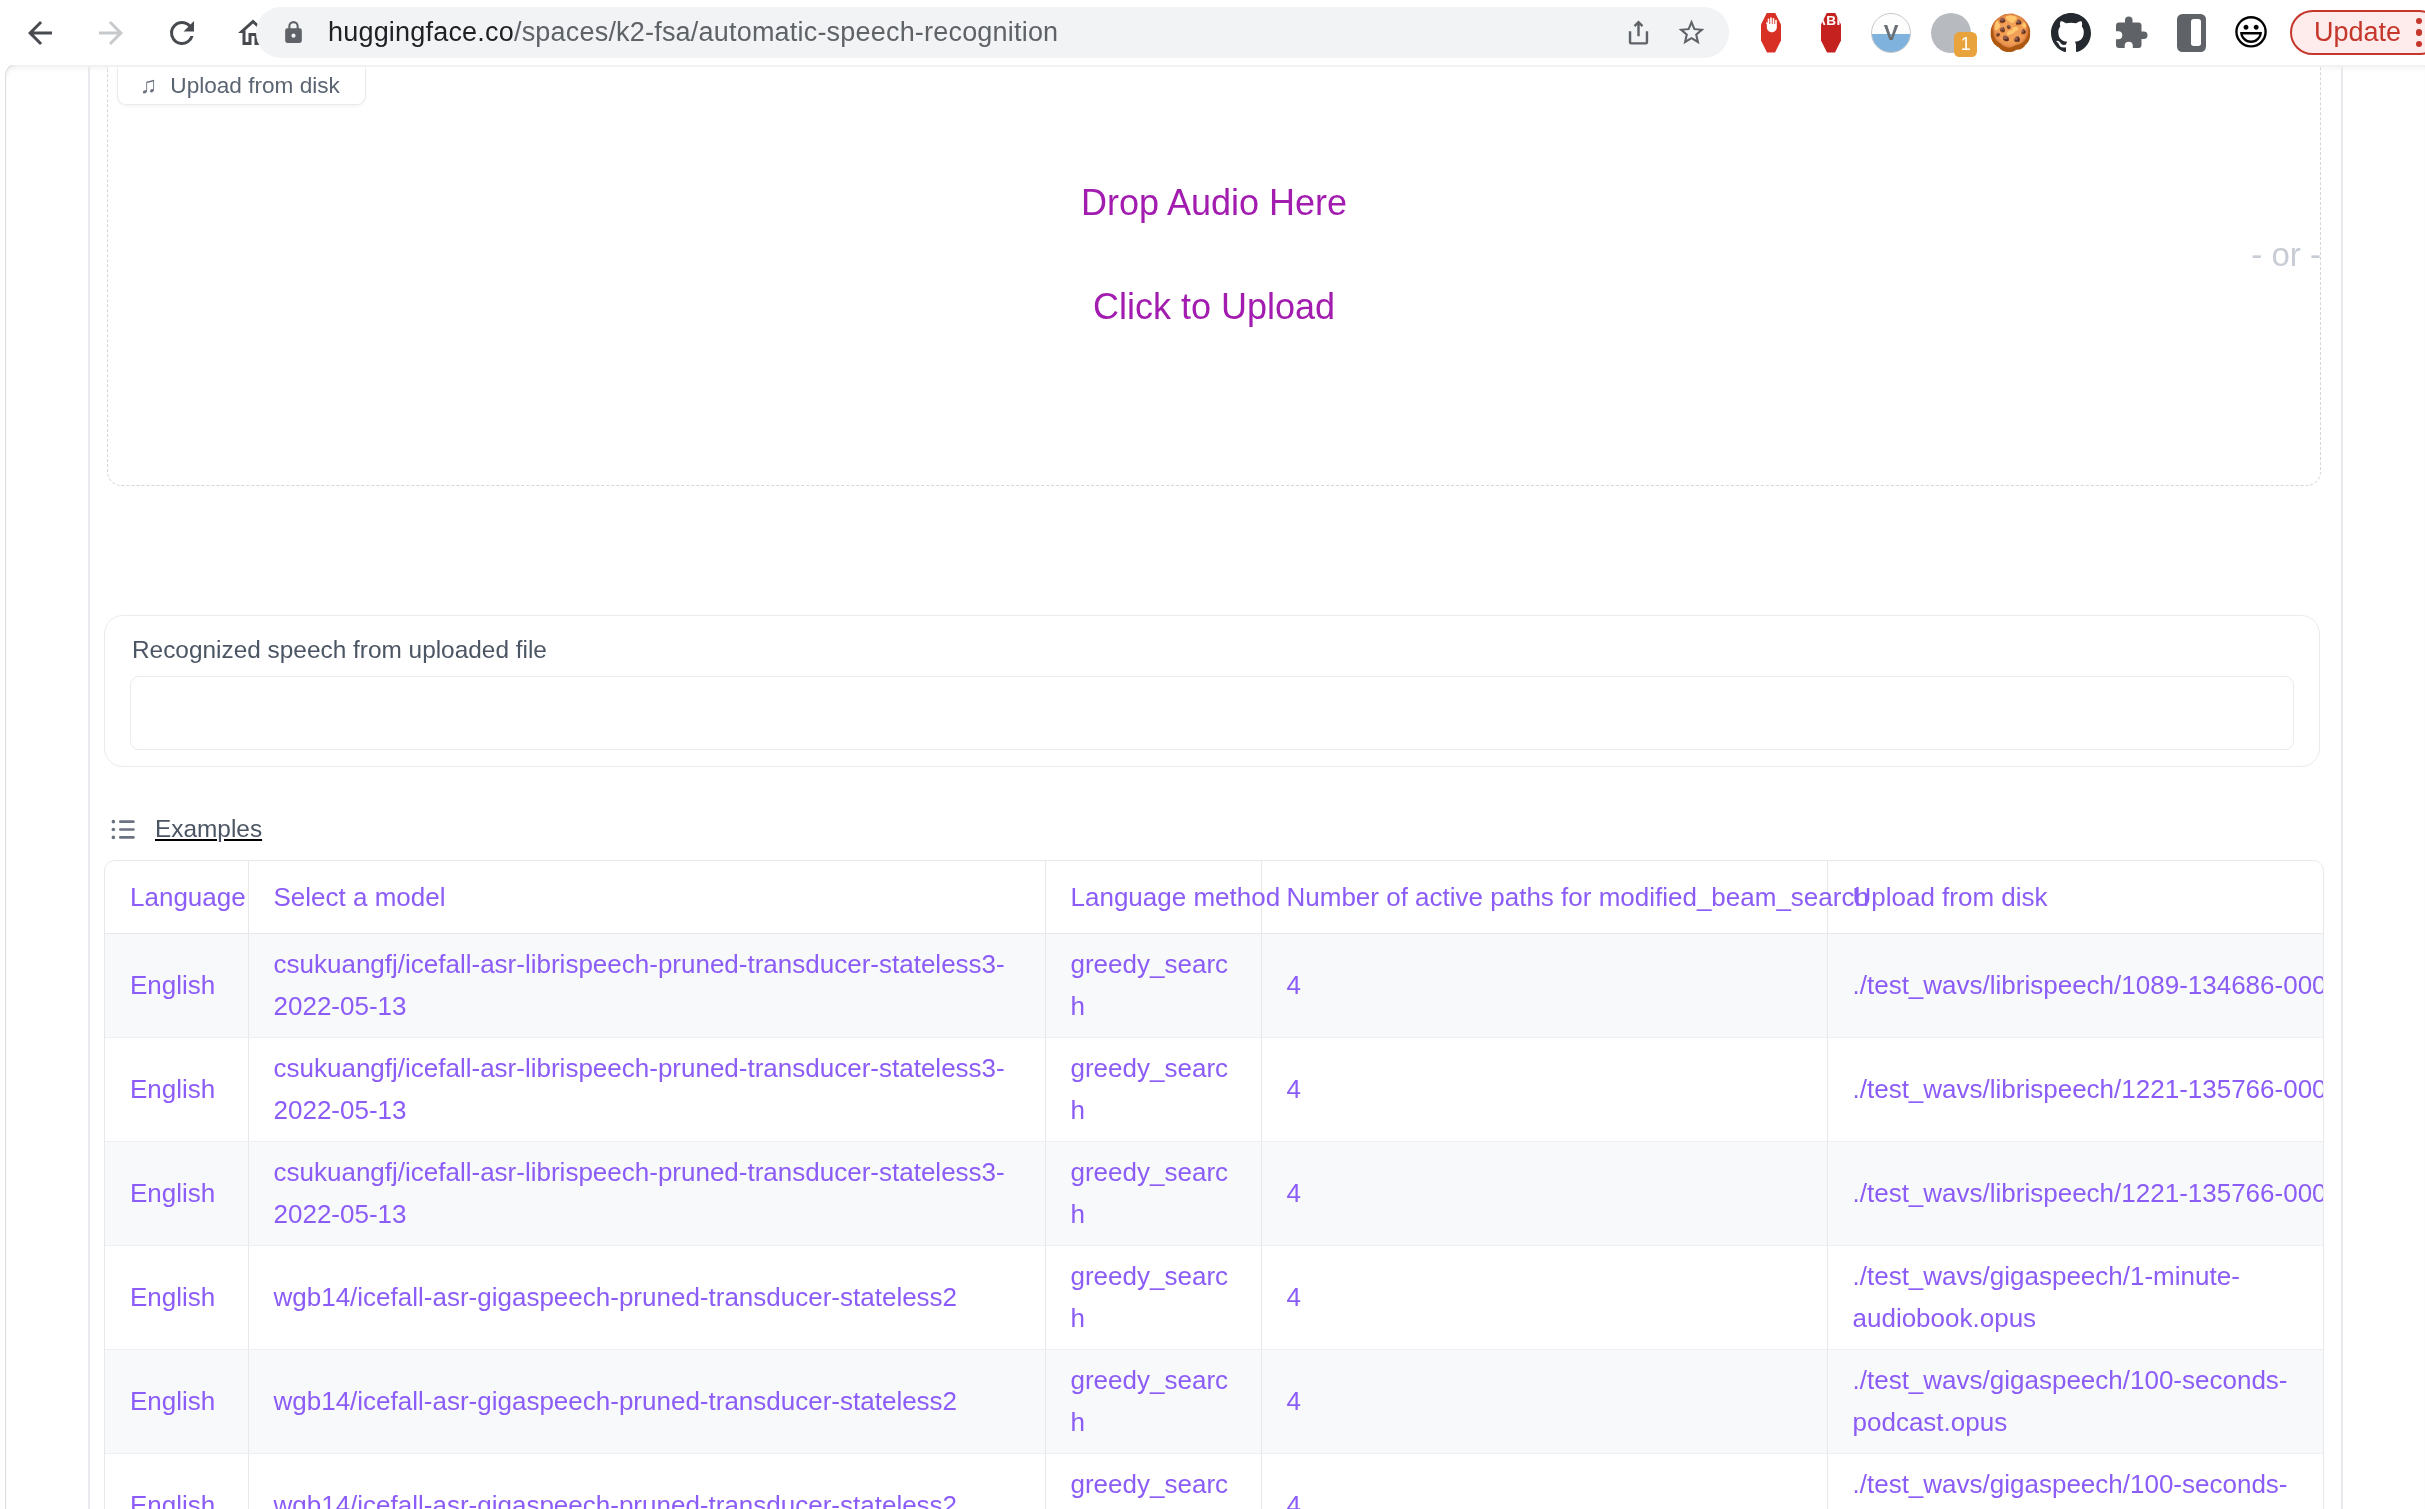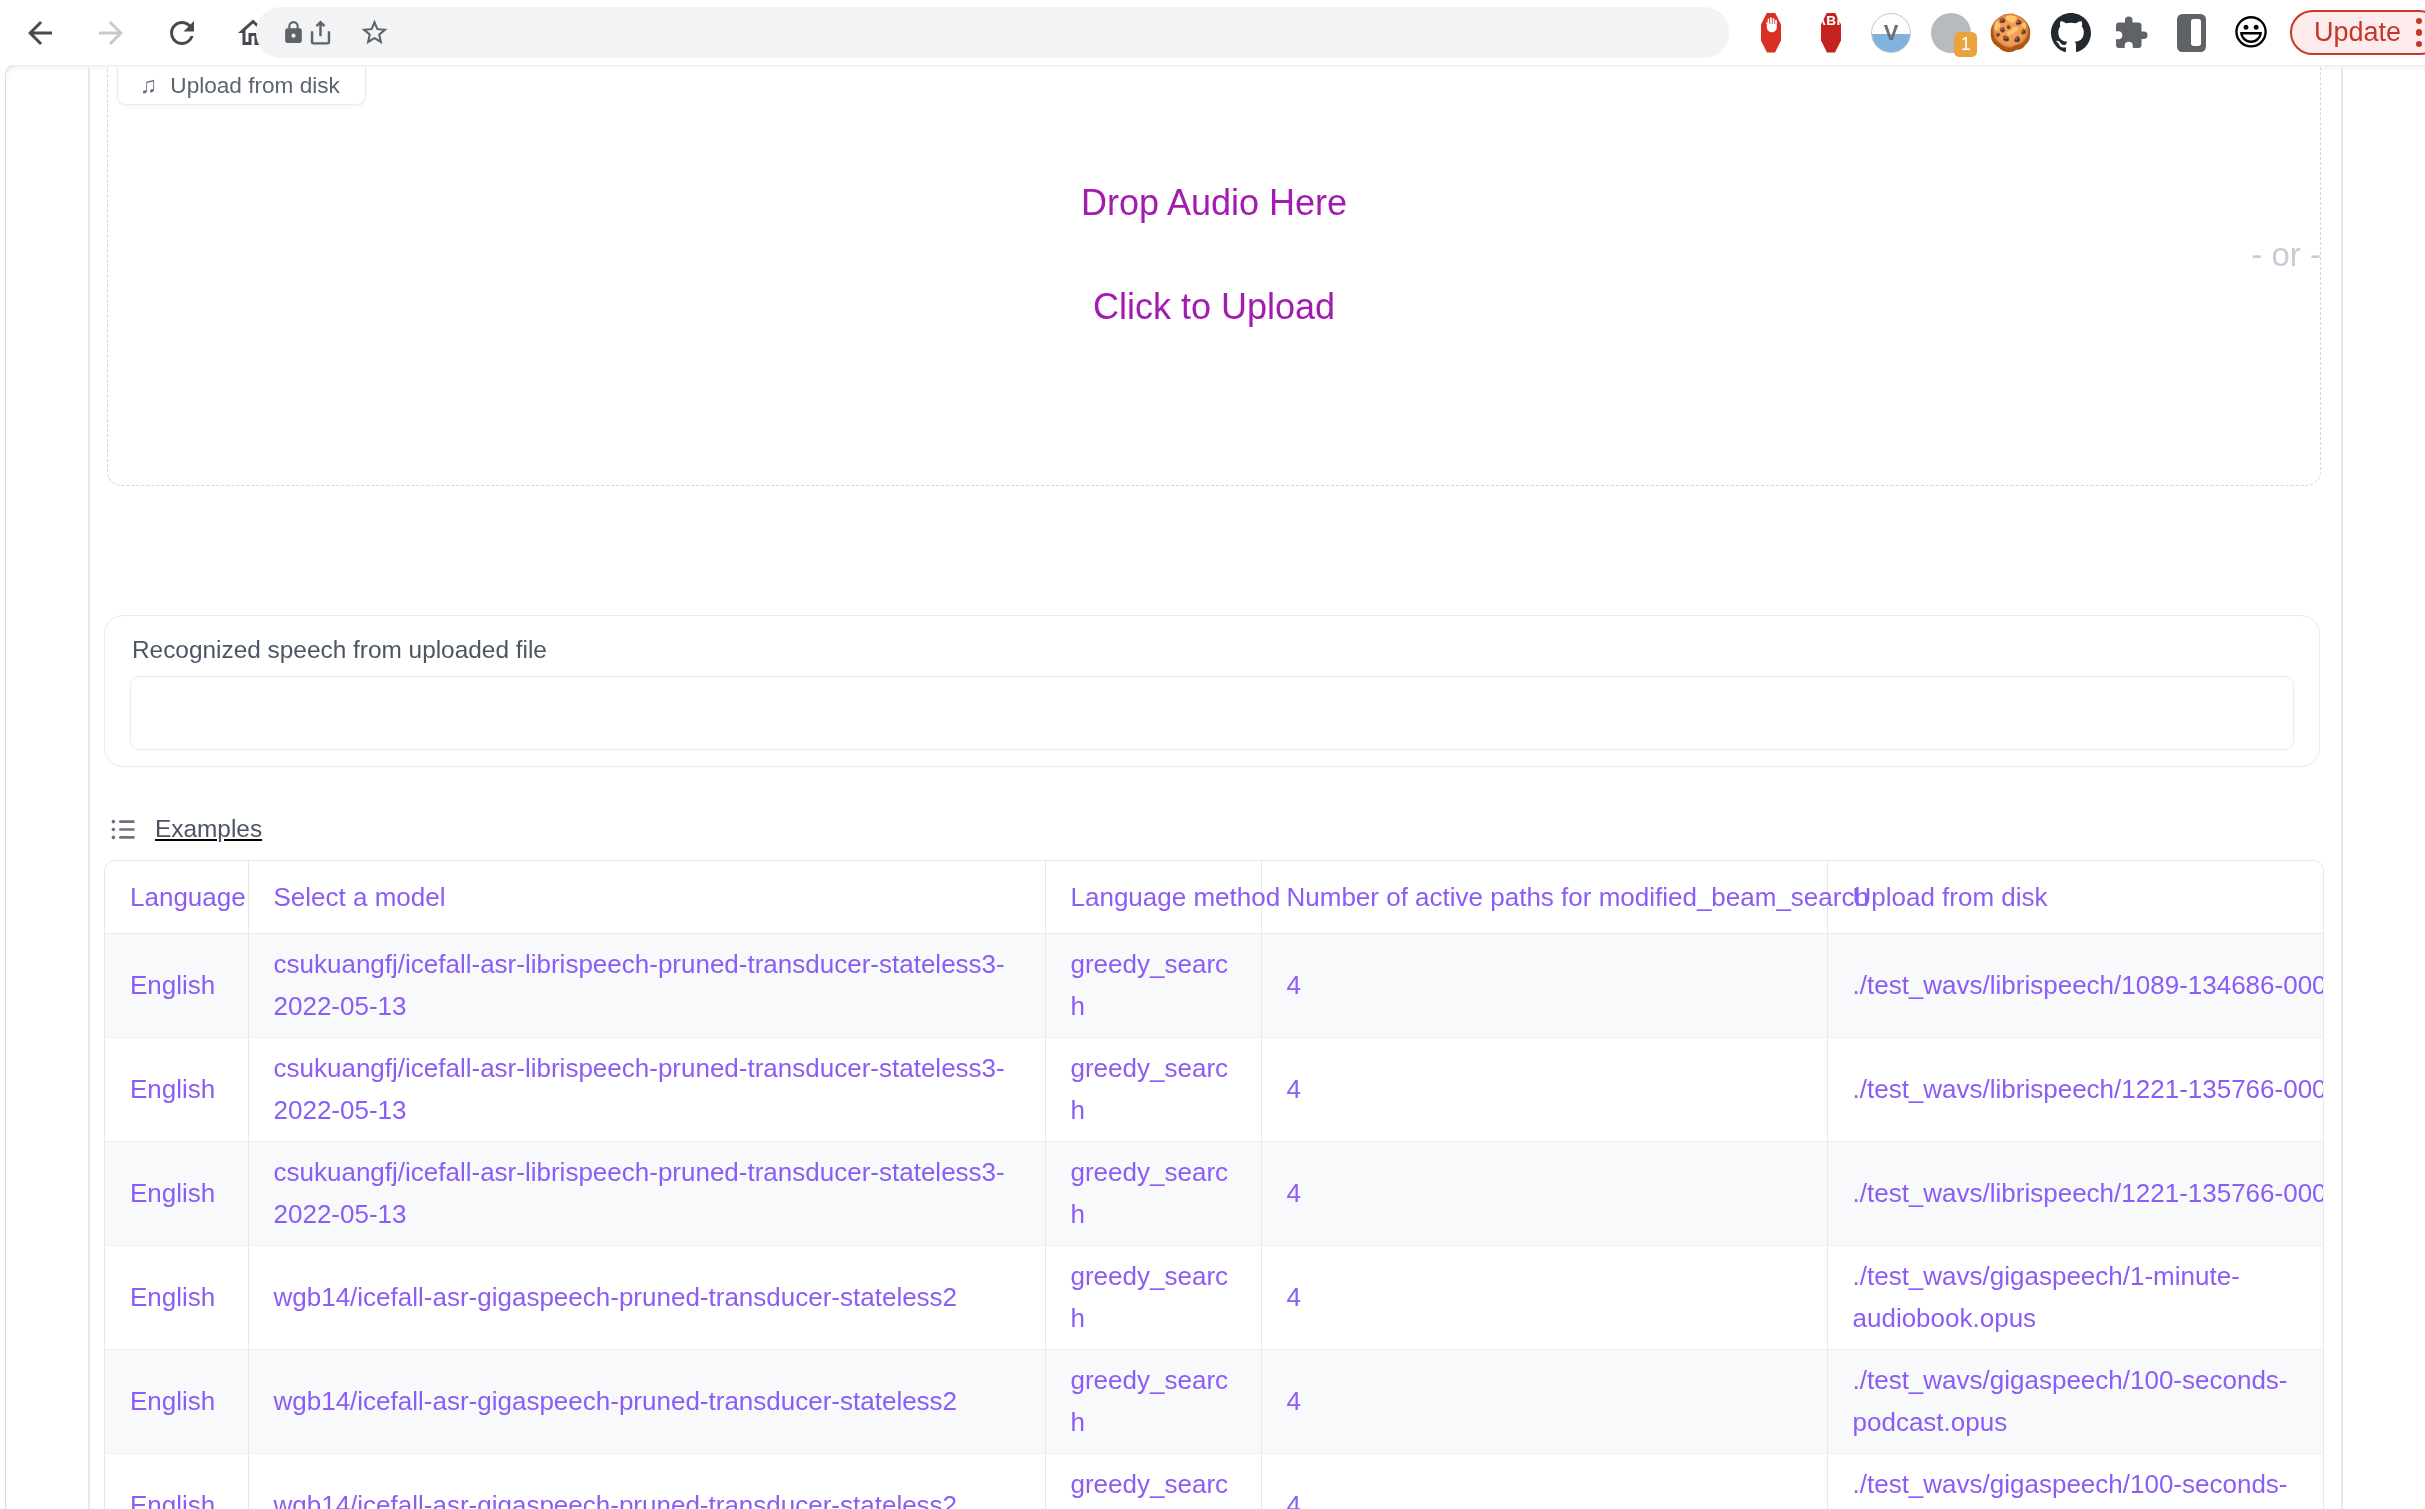--- a/index.html
+++ b/index.html
@@ -116,20 +116,21 @@
           </svg>
       </div>
     </div>
 
     <div class="omnibox">
       <span class="lock">
         <svg width="25" height="25" viewBox="0 0 24 24">
             <path fill="#5f6368" d="M18 8h-1V6a5 5 0 0 0-10 0v2H6a2 2 0 0 0-2 2v10a2 2 0 0 0 2 2h12a2 2 0 0 0 2-2V10a2 2 0 0 0-2-2zM9 6a3 3 0 0 1 6 0v2H9V6zm3 11a2 2 0 1 1 0-4 2 2 0 0 1 0 4z"></path>
           </svg>
       </span>
+      <span class="url"><span class="host">huggingface.co</span><span class="path">/spaces/k2-fsa/automatic-speech-recognition</span></span>
       <span class="omni-right">
         <span>
           <svg width="29" height="29" viewBox="0 0 24 24">
               <path fill="#5f6368" d="M16 6l-1.42 1.42L13 5.83V15h-2V5.83L9.42 7.42 8 6l4-4 4 4z"></path>
               <path fill="#5f6368" d="M20 11v9a2 2 0 0 1-2 2H6a2 2 0 0 1-2-2v-9h2v9h12v-9h2z"></path>
             </svg>
         </span>
         <span>
           <svg width="31" height="31" viewBox="0 0 24 24">
               <path fill="#5f6368" d="M22 9.24l-7.19-.62L12 2 9.19 8.63 2 9.24l5.46 4.73L5.82 21 12 17.27 18.18 21l-1.63-7.03L22 9.24zM12 15.4l-3.76 2.27 1-4.28-3.32-2.88 4.38-.38L12 6.1l1.71 4.04 4.38.38-3.32 2.88 1 4.28L12 15.4z"></path>

